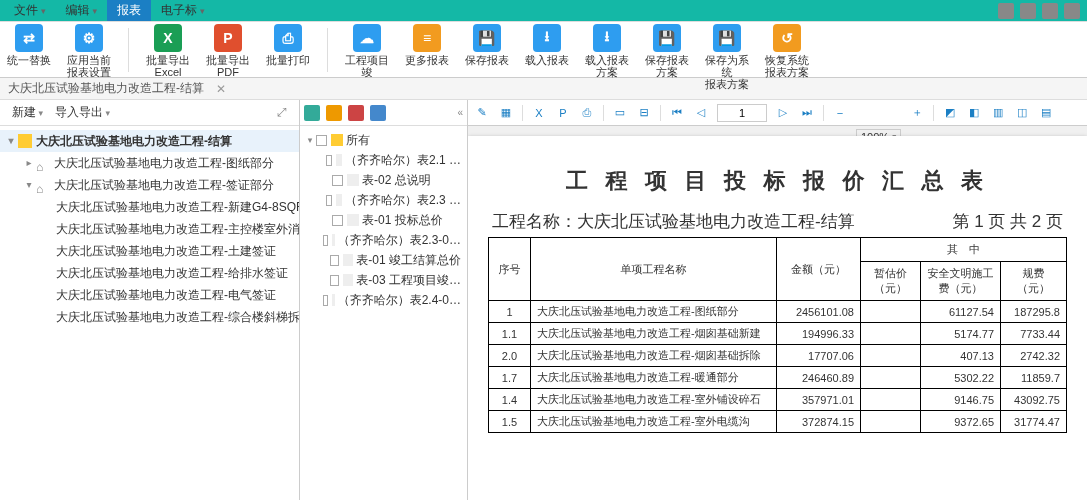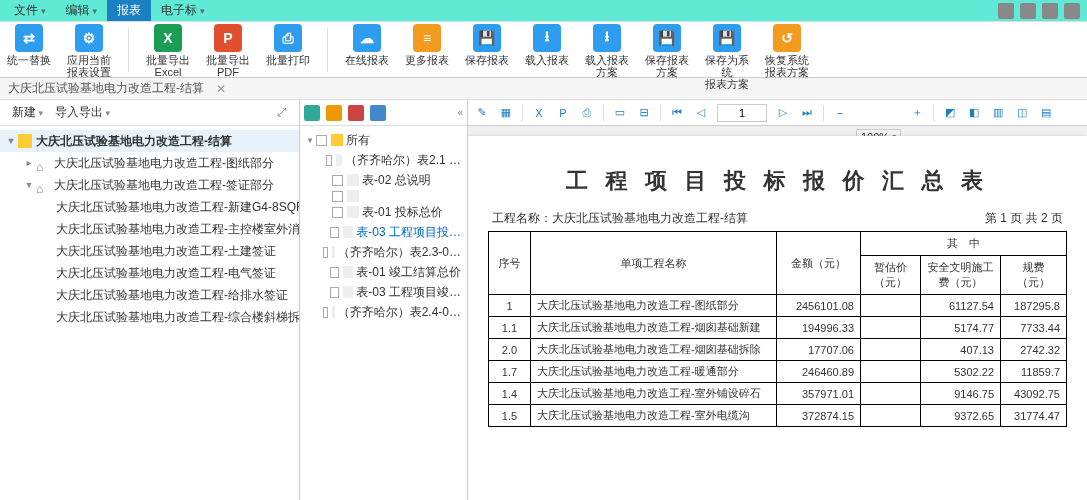--- a/index.html
+++ b/index.html
@@ -1,17 +1,17 @@
 <!DOCTYPE html>
 <html><head>
 <meta charset="utf-8">
 <style>
 * { box-sizing: border-box; margin: 0; padding: 0; font-family: "Microsoft YaHei", sans-serif; }
 body { width: 1087px; height: 500px; overflow: hidden; background: #fff; font-size: 12px; color: #333; }
-.menubar { display: flex; align-items: center; height: 22px; background: #5eead4; border-bottom: 1px solid #ddd; padding: 0 4px; }
+.menubar { display: flex; align-items: center; height: 22px; background: #14b8a6; border-bottom: 1px solid #ddd; padding: 0 4px; }
 .menubar .mitem { padding: 2px 10px; cursor: pointer; }
 .menubar .mitem.active { background: #1b7fc4; color: #fff; }
 .menubar .drop::after { content: "▾"; font-size: 9px; margin-left: 3px; color: #666; }
 .menubar .spacer { flex: 1; }
 .menubar .ricon { width: 16px; height: 16px; margin: 0 3px; background: #888; border-radius: 2px; }
 .ribbon { display: flex; align-items: flex-start; height: 56px; background: #fff; border-bottom: 1px solid #ccc; padding: 2px 6px; gap: 14px; }
 .rbtn { display: flex; flex-direction: column; align-items: center; width: 46px; cursor: pointer; }
 .rbtn .ricn { width: 28px; height: 28px; border-radius: 4px; margin-bottom: 2px; display:flex;align-items:center;justify-content:center;font-size:14px;font-weight:bold;color:#fff;}
 .rbtn .rlbl { font-size: 11px; line-height: 12px; text-align: center; color: #333; }
 .rsep { width: 1px; height: 44px; background: #ddd; margin: 4px 2px; }
@@ -46,21 +46,21 @@
 .mnode.sel{ color:#0066cc; }
 .rightpane { flex:1; display:flex; flex-direction:column; background:#f0f0f0;}
 .rp-tool { height:26px; background:#fff; border-bottom:1px solid #ccc; display:flex; align-items:center; padding:0 6px; gap:8px;}
 .rp-tool .ti{ width:16px;height:16px; color:#1b7fc4; display:flex;align-items:center;justify-content:center;font-size:11px;}
 .rp-tool .vsep{width:1px;height:16px;background:#ddd;}
 .rp-tool input.pg{width:50px;height:18px;border:1px solid #ccc;text-align:center;font-size:11px;}
 .rp-tool .zoom{border:1px solid #ccc;padding:1px 4px;font-size:11px;display:flex;align-items:center;gap:3px;margin-top:48px;}
 .doc-wrap{flex:1; overflow:auto; padding:10px 0;}
 .page{ background:#fff; box-shadow:0 1px 4px rgba(0,0,0,.25); padding:30px 20px 10px; min-height:520px;}
 .page h1{ text-align:center; font-size:22px; letter-spacing:6px; font-weight:bold; margin-bottom:14px; font-family:"SimSun",serif;}
-.meta{ display:flex; justify-content:space-between; font-size:12px; margin-bottom:4px; padding:0 4px;}
+.meta{ display:flex; justify-content:space-between; font-size:17px; margin-bottom:4px; padding:0 4px;}
 table.rpt{ width:100%; border-collapse:collapse; font-size:11px;}
 table.rpt th, table.rpt td{ border:1px solid #000; padding:4px 6px; }
 table.rpt th{ font-weight:normal; text-align:center; background:#fff;}
 table.rpt td.num{ text-align:right;}
 table.rpt td.cn{ text-align:center;}
 table.rpt td.name{ text-align:left; line-height:13px;}
 </style>
 </head>
 <body>
 
@@ -94,21 +94,21 @@
       <div class="ricn" style="background:#e04f2e">P</div>
       <div class="rlbl">批量导出<br>PDF</div>
     </div>
     <div class="rbtn">
       <div class="ricn" style="background:#2e9df0">⎙</div>
       <div class="rlbl">批量打印</div>
     </div>
     <div class="rsep"></div>
     <div class="rbtn">
       <div class="ricn" style="background:#2e9df0">☁</div>
-      <div class="rlbl">在线报表</div>
+      <div class="rlbl">工程项目竣</div>
     </div>
     <div class="rbtn">
       <div class="ricn" style="background:#f29b1f">≡</div>
       <div class="rlbl">更多报表</div>
     </div>
     <div class="rbtn">
       <div class="ricn" style="background:#2e9df0">💾</div>
       <div class="rlbl">保存报表</div>
     </div>
     <div class="rbtn">
@@ -165,24 +165,24 @@
         <div class="tnode l2">
           <span>大庆北压试验基地电力改造工程-新建G4-8SQF化…</span>
         </div>
         <div class="tnode l2">
           <span>大庆北压试验基地电力改造工程-主控楼室外消防…</span>
         </div>
         <div class="tnode l2">
           <span>大庆北压试验基地电力改造工程-土建签证</span>
         </div>
         <div class="tnode l2">
+          <span>大庆北压试验基地电力改造工程-给排水签证</span>
+        </div>
+        <div class="tnode l2">
           <span>大庆北压试验基地电力改造工程-电气签证</span>
-        </div>
-        <div class="tnode l2">
-          <span>大庆北压试验基地电力改造工程-给排水签证</span>
         </div>
         <div class="tnode l2">
           <span>大庆北压试验基地电力改造工程-综合楼斜梯拆除…</span>
         </div>
       </div>
   </div>
 
   <div class="midpane">
     <div class="mp-tool">
       <span class="ticn" style="background:#3a9"></span>
@@ -207,32 +207,27 @@
         <div class="mnode l1">
           <span class="tw"></span>
           <span class="cb"></span>
           <span class="fi" style="background:#eee"></span>
           <span>表-02 总说明</span>
         </div>
         <div class="mnode l1">
           <span class="tw"></span>
           <span class="cb"></span>
           <span class="fi" style="background:#eee"></span>
+          <span>（齐齐哈尔）表2.3 …</span>
         </div>
         <div class="mnode l1">
           <span class="tw"></span>
           <span class="cb"></span>
           <span class="fi" style="background:#eee"></span>
           <span>表-01 投标总价</span>
-        </div>
-        <div class="mnode l1 sel">
-          <span class="tw"></span>
-          <span class="cb"></span>
-          <span class="fi" style="background:#eee"></span>
-          <span>表-03 工程项目投…</span>
         </div>
         <div class="mnode l1">
           <span class="tw"></span>
           <span class="cb"></span>
           <span class="fi" style="background:#eee"></span>
           <span>（齐齐哈尔）表2.3-0…</span>
         </div>
         <div class="mnode l1">
           <span class="tw"></span>
           <span class="cb"></span>

